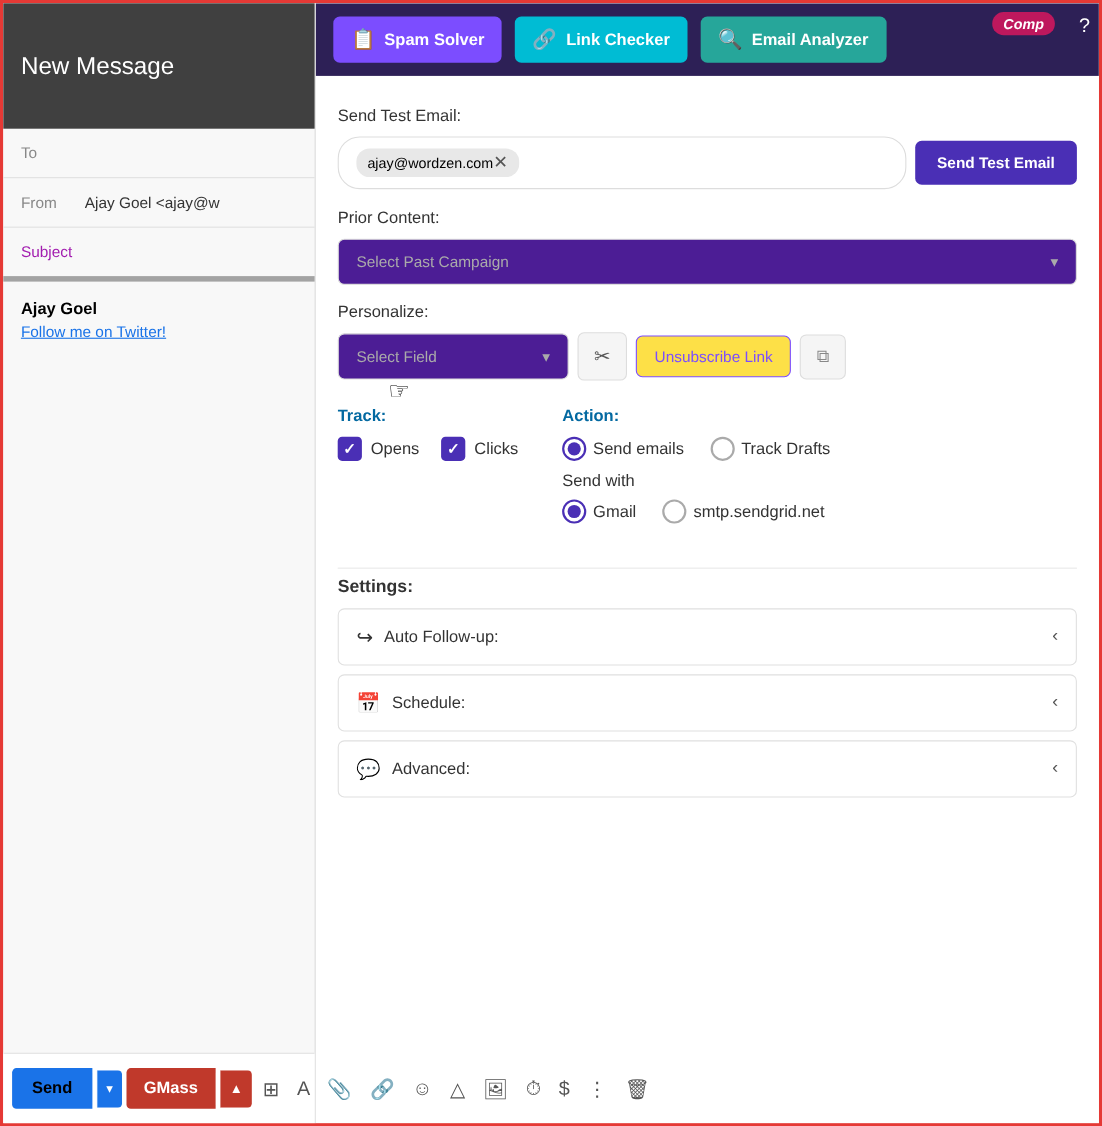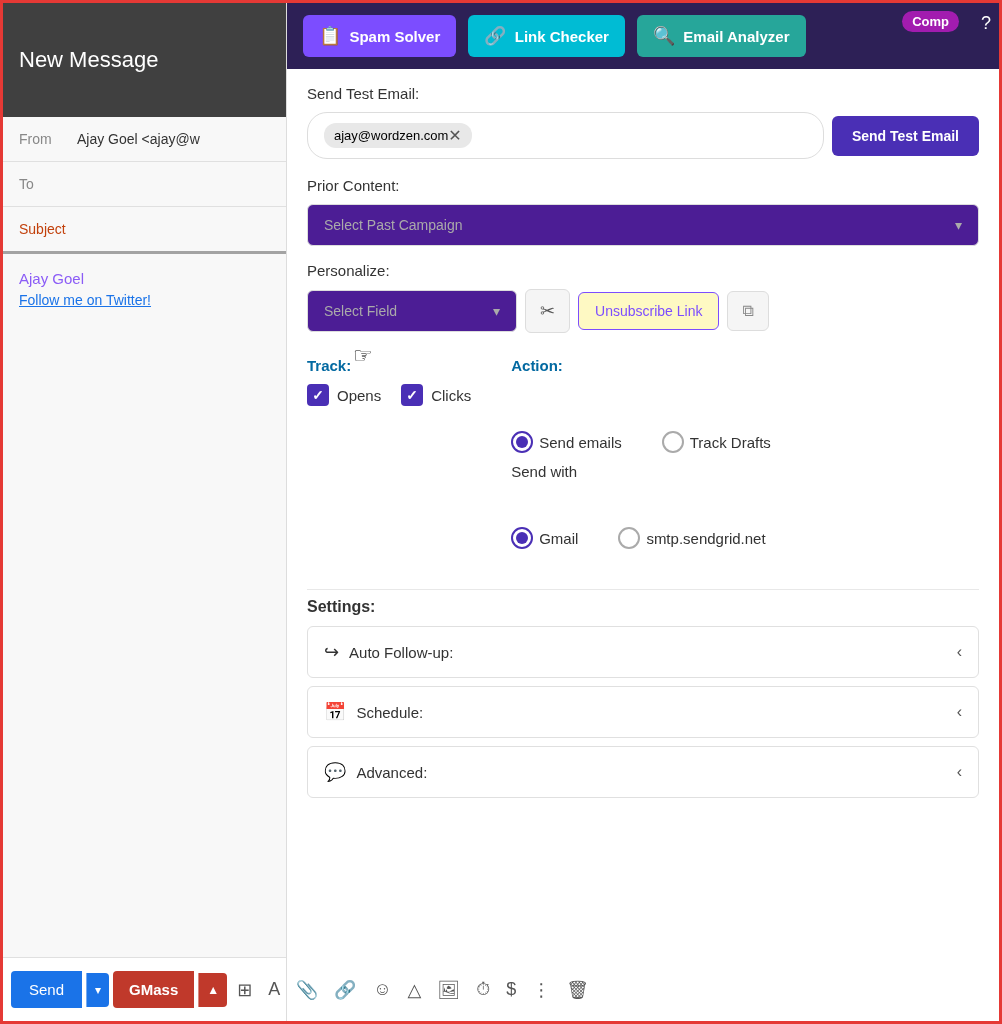--- a/index.html
+++ b/index.html
@@ -54,34 +54,34 @@
     .left-panel-value {
       color: #333;
       font-size: 14px;
       overflow: hidden;
       text-overflow: ellipsis;
       white-space: nowrap;
     }
 
     .left-panel-subject {
       padding: 14px 16px;
-      border-bottom: 3px solid #a3a3a3;
-      color: #c2410c;
+      border-bottom: 5px solid #a3a3a3;
+      color: #a21caf;
       font-size: 14px;
     }
 
     .left-panel-body {
       padding: 16px;
       flex: 1;
     }
 
     .left-panel-name {
       font-size: 15px;
-      font-weight: 400;
-      color: #8b5cf6;
+      font-weight: 700;
+      color: #000000;
       margin-bottom: 4px;
     }
 
     .left-panel-link {
       color: #1a73e8;
       font-size: 14px;
       text-decoration: underline;
       cursor: pointer;
     }
 
@@ -95,26 +95,26 @@
       background: white;
       border-top: 1px solid #e0e0e0;
       display: flex;
       align-items: center;
       padding: 0 8px;
       gap: 4px;
     }
 
     .btn-send {
       background: #1a73e8;
-      color: #ffffff;
+      color: #000000;
       border: none;
       border-radius: 4px 0 0 4px;
       padding: 10px 18px;
       font-size: 15px;
-      font-weight: 400;
+      font-weight: 700;
       cursor: pointer;
     }
 
     .btn-send-arrow {
       background: #1a73e8;
       color: white;
       border: none;
       border-left: 1px solid rgba(255,255,255,0.4);
       border-radius: 0 4px 4px 0;
       padding: 10px 8px;
@@ -167,26 +167,27 @@
       display: flex;
       align-items: center;
       gap: 12px;
       position: relative;
     }
 
     .comp-badge {
       position: absolute;
       top: 8px;
       right: 40px;
-      background: #a21caf;
+      background: #be185d;
       color: white;
       border-radius: 12px;
       padding: 3px 10px;
       font-size: 13px;
       font-weight: 600;
+      font-style: italic;
     }
 
     .help-icon {
       position: absolute;
       top: 10px;
       right: 8px;
       color: white;
       font-size: 18px;
       cursor: pointer;
     }
@@ -206,21 +207,21 @@
     .tab-spam { background: #7c4dff; color: white; }
     .tab-link { background: #00bcd4; color: white; }
     .tab-email { background: #26a69a; color: white; }
 
     .tab-icon {
       font-size: 18px;
     }
 
     
     .panel-content {
-      padding: 16px 20px;
+      padding: 28px 20px;
       overflow-y: auto;
       flex: 1;
     }
 
     .section-label {
       font-size: 15px;
       color: #333;
       margin-bottom: 10px;
       font-weight: 400;
     }
@@ -304,21 +305,21 @@
       background: #f5f5f5;
       border: 1px solid #ddd;
       border-radius: 6px;
       padding: 10px 14px;
       cursor: pointer;
       font-size: 18px;
       color: #555;
     }
 
     .btn-unsubscribe {
-      background: #fef9c3;
+      background: #fde047;
       border: 1px solid #7c4dff;
       color: #7c4dff;
       border-radius: 6px;
       padding: 10px 16px;
       font-size: 14px;
       cursor: pointer;
       font-weight: 500;
     }
 
     .copy-icon-btn {
@@ -375,22 +376,21 @@
     }
 
     .checkbox-label {
       font-size: 15px;
       color: #333;
     }
 
     .radio-row {
       display: flex;
       align-items: center;
-      gap: 40px;
-      margin-top: 47px;
+      gap: 24px;
     }
 
     .radio-item {
       display: flex;
       align-items: center;
       gap: 6px;
       cursor: pointer;
     }
 
     .radio-outer {
@@ -497,26 +497,26 @@
 <body>
 
 <div class="page-wrapper">
 
   <div class="left-panel">
     <div class="left-panel-header">
       <span>New Message</span>
     </div>
 
     <div class="left-panel-field">
+      <span class="left-panel-label">To</span>
+    </div>
+
+    <div class="left-panel-field">
       <span class="left-panel-label">From</span>
       <span class="left-panel-value">Ajay Goel &lt;ajay@w</span>
-    </div>
-
-    <div class="left-panel-field">
-      <span class="left-panel-label">To</span>
     </div>
 
     <div class="left-panel-subject">
       <span>Subject</span>
     </div>
 
     <div class="left-panel-body">
       <div class="left-panel-name">Ajay Goel</div>
       <span class="left-panel-link">Follow me on Twitter!</span>
     </div>

